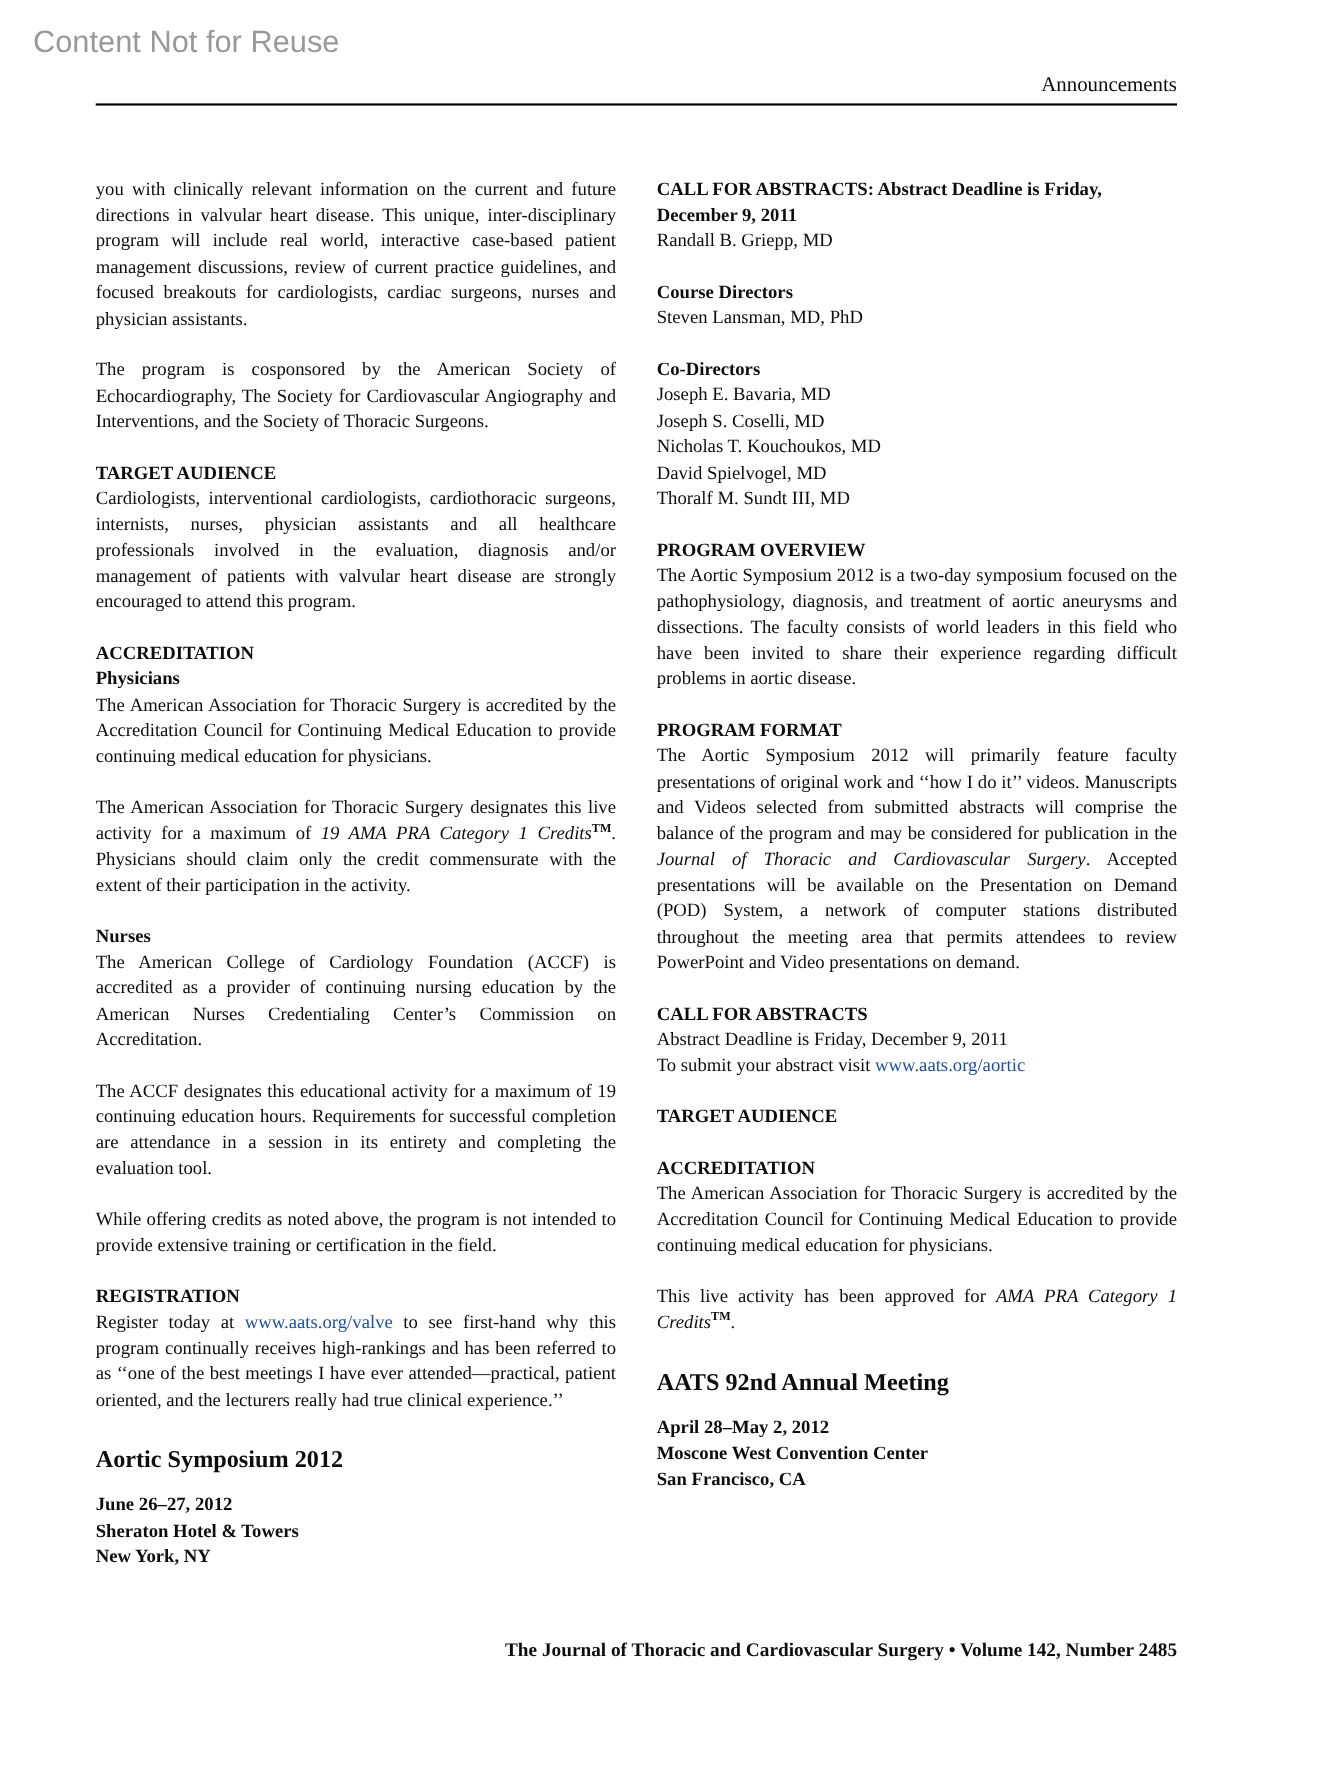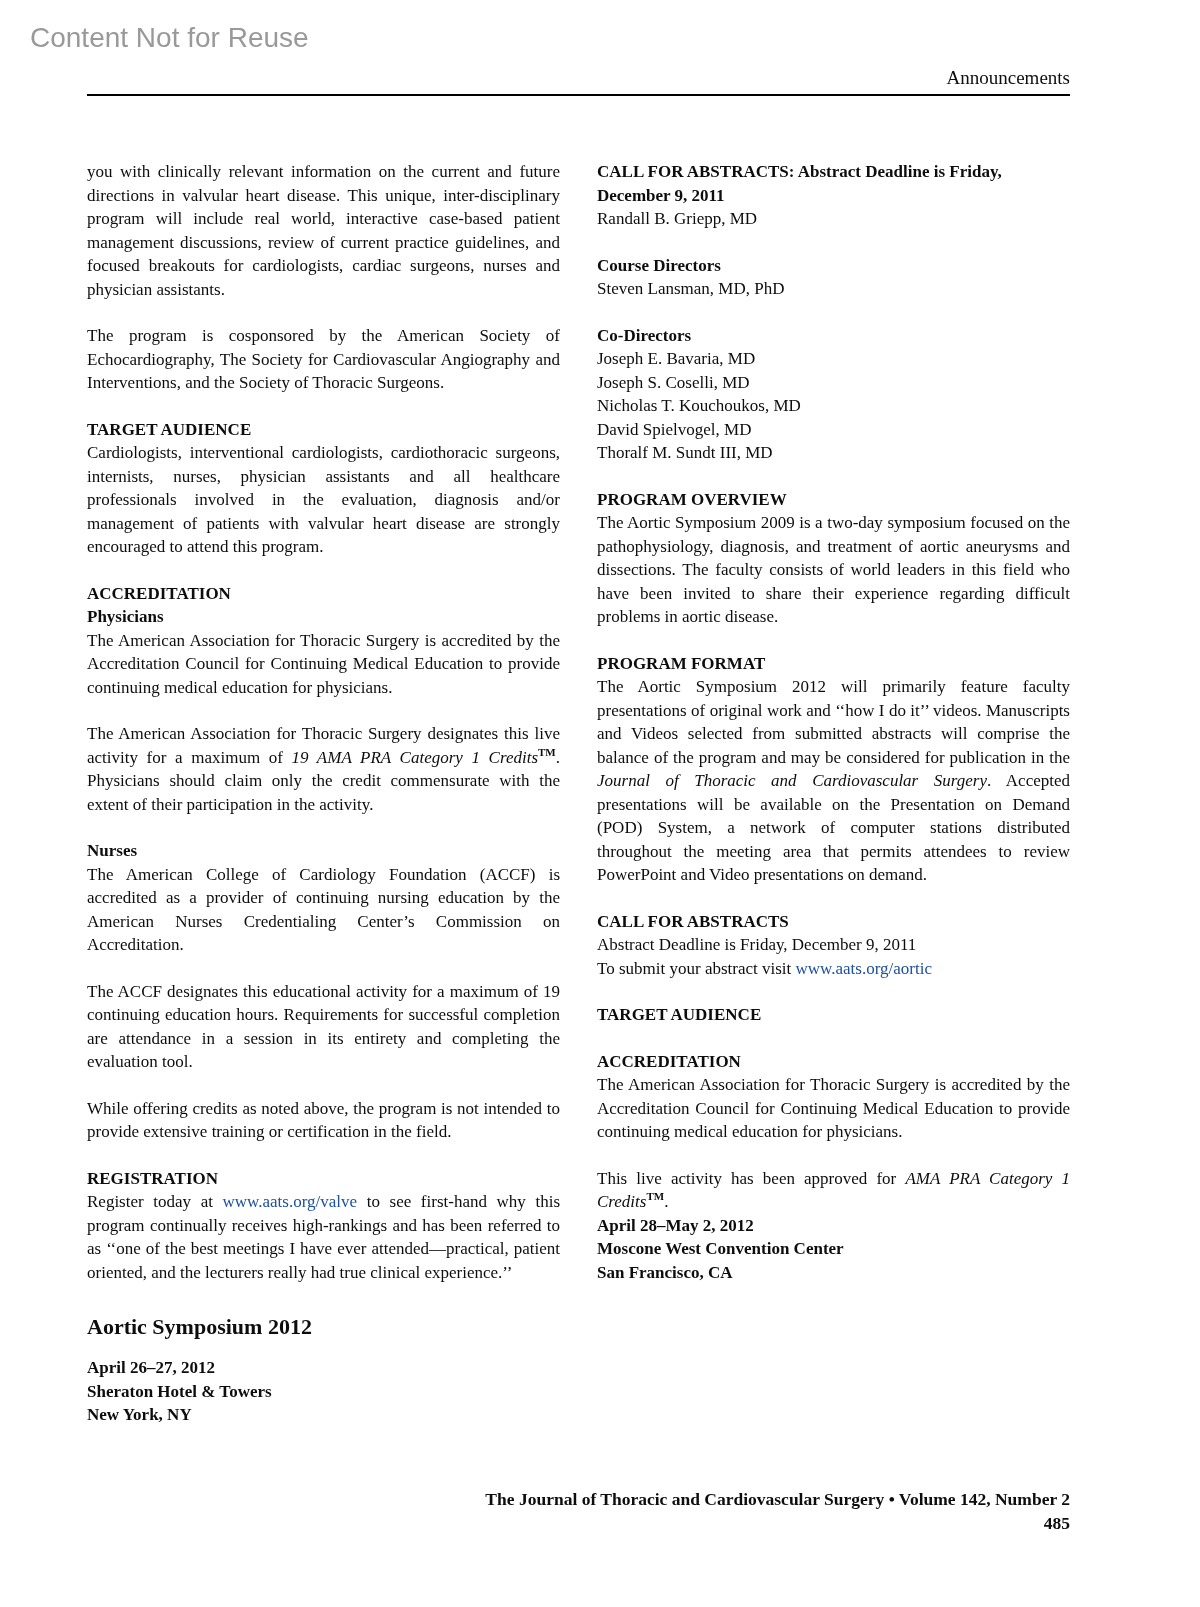--- a/index.html
+++ b/index.html
@@ -62,24 +62,23 @@
   }
   .b { font-weight: 400; }
   .i { font-style: italic; }
   .sup { font-size: 11px; vertical-align: super; line-height: 0; font-weight: bold; }
   a.link { text-decoration: none; cursor: pointer; }
   .footer {
     position: absolute;
     top: 1488px;
     right: 130px;
     display: flex;
-    align-items: flex-end;
+    align-items: flex-start;
     font-weight: 700;
     font-size: 17.5px;
-    flex-direction: column;
   }
 </style>
 </head>
 <body>
 
 <div class="page">
 
   <div class="watermark">Content Not for Reuse</div>
 
   <div class="header-title">Announcements</div>
@@ -95,46 +94,47 @@
         <div class="block subheading tight">Physicians</div>
         <p class="block para tight">The American Association for Thoracic Surgery is accredited by the Accreditation Council for Continuing Medical Education to provide continuing medical education for physicians.</p>
         <p class="block para">The American Association for Thoracic Surgery designates this live activity for a maximum of <span class="b i">19 AMA PRA Category 1 Credits</span><span class="sup">TM</span>. Physicians should claim only the credit commensurate with the extent of their participation in the activity.</p>
         <div class="block subheading">Nurses</div>
         <p class="block para tight">The American College of Cardiology Foundation (ACCF) is accredited as a provider of continuing nursing education by the American Nurses Credentialing Center’s Commission on Accreditation.</p>
         <p class="block para">The ACCF designates this educational activity for a maximum of 19 continuing education hours. Requirements for successful completion are attendance in a session in its entirety and completing the evaluation tool.</p>
         <p class="block para">While offering credits as noted above, the program is not intended to provide extensive training or certification in the field.</p>
         <div class="block heading">REGISTRATION</div>
         <p class="block para tight">Register today at <a href="#" class="link" style="color: rgb(29, 80, 162);">www.aats.org/valve</a> to see first-hand why this program continually receives high-rankings and has been referred to as ‘‘one of the best meetings I have ever attended—practical, patient oriented, and the lecturers really had true clinical experience.’’</p>
         <div class="block big-heading">Aortic Symposium 2012</div>
-        <div class="block bline tight">April 26–27, 2012</div>
+        <div class="block bline tight">June 26–27, 2012</div>
         <div class="block bline tight">Sheraton Hotel &amp; Towers</div>
         <div class="block bline tight">New York, NY</div>
       </div>
     <div class="column" id="col-right">
         <div class="block heading">CALL FOR ABSTRACTS: Abstract Deadline is Friday, December 9, 2011</div>
         <div class="block line tight">Randall B. Griepp, MD</div>
         <div class="block subheading">Course Directors</div>
         <div class="block line tight">Steven Lansman, MD, PhD</div>
         <div class="block subheading">Co-Directors</div>
         <div class="block line tight">Joseph E. Bavaria, MD</div>
         <div class="block line tight">Joseph S. Coselli, MD</div>
         <div class="block line tight">Nicholas T. Kouchoukos, MD</div>
         <div class="block line tight">David Spielvogel, MD</div>
         <div class="block line tight">Thoralf M. Sundt III, MD</div>
         <div class="block heading">PROGRAM OVERVIEW</div>
-        <p class="block para tight">The Aortic Symposium 2009 is a two-day symposium focused on the pathophysiology, diagnosis, and treatment of aortic aneurysms and dissections. The faculty consists of world leaders in this field who have been invited to share their experience regarding difficult problems in aortic disease.</p>
+        <p class="block para tight">The Aortic Symposium 2012 is a two-day symposium focused on the pathophysiology, diagnosis, and treatment of aortic aneurysms and dissections. The faculty consists of world leaders in this field who have been invited to share their experience regarding difficult problems in aortic disease.</p>
         <div class="block heading">PROGRAM FORMAT</div>
         <p class="block para tight">The Aortic Symposium 2012 will primarily feature faculty presentations of original work and ‘‘how I do it’’ videos. Manuscripts and Videos selected from submitted abstracts will comprise the balance of the program and may be considered for publication in the <span class="i">Journal of Thoracic and Cardiovascular Surgery</span>. Accepted presentations will be available on the Presentation on Demand (POD) System, a network of computer stations distributed throughout the meeting area that permits attendees to review PowerPoint and Video presentations on demand.</p>
         <div class="block heading">CALL FOR ABSTRACTS</div>
         <div class="block line tight">Abstract Deadline is <span class="b">Friday, December 9, 2011</span></div>
         <div class="block line tight">To submit your abstract visit <a href="#" class="link" style="color: rgb(29, 80, 162);">www.aats.org/aortic</a></div>
         <div class="block heading">TARGET AUDIENCE</div>
         <div class="block heading">ACCREDITATION</div>
         <p class="block para tight">The American Association for Thoracic Surgery is accredited by the Accreditation Council for Continuing Medical Education to provide continuing medical education for physicians.</p>
         <p class="block para">This live activity has been approved for <span class="b i">AMA PRA Category 1 Credits</span><span class="sup">TM</span>.</p>
+        <div class="block big-heading">AATS 92nd Annual Meeting</div>
         <div class="block bline tight">April 28–May 2, 2012</div>
         <div class="block bline tight">Moscone West Convention Center</div>
         <div class="block bline tight">San Francisco, CA</div>
       </div>
   </div>
 
   <div class="footer">
     <span>The Journal of Thoracic and Cardiovascular Surgery • Volume 142, Number 2</span>
     <span>485</span>
   </div>

